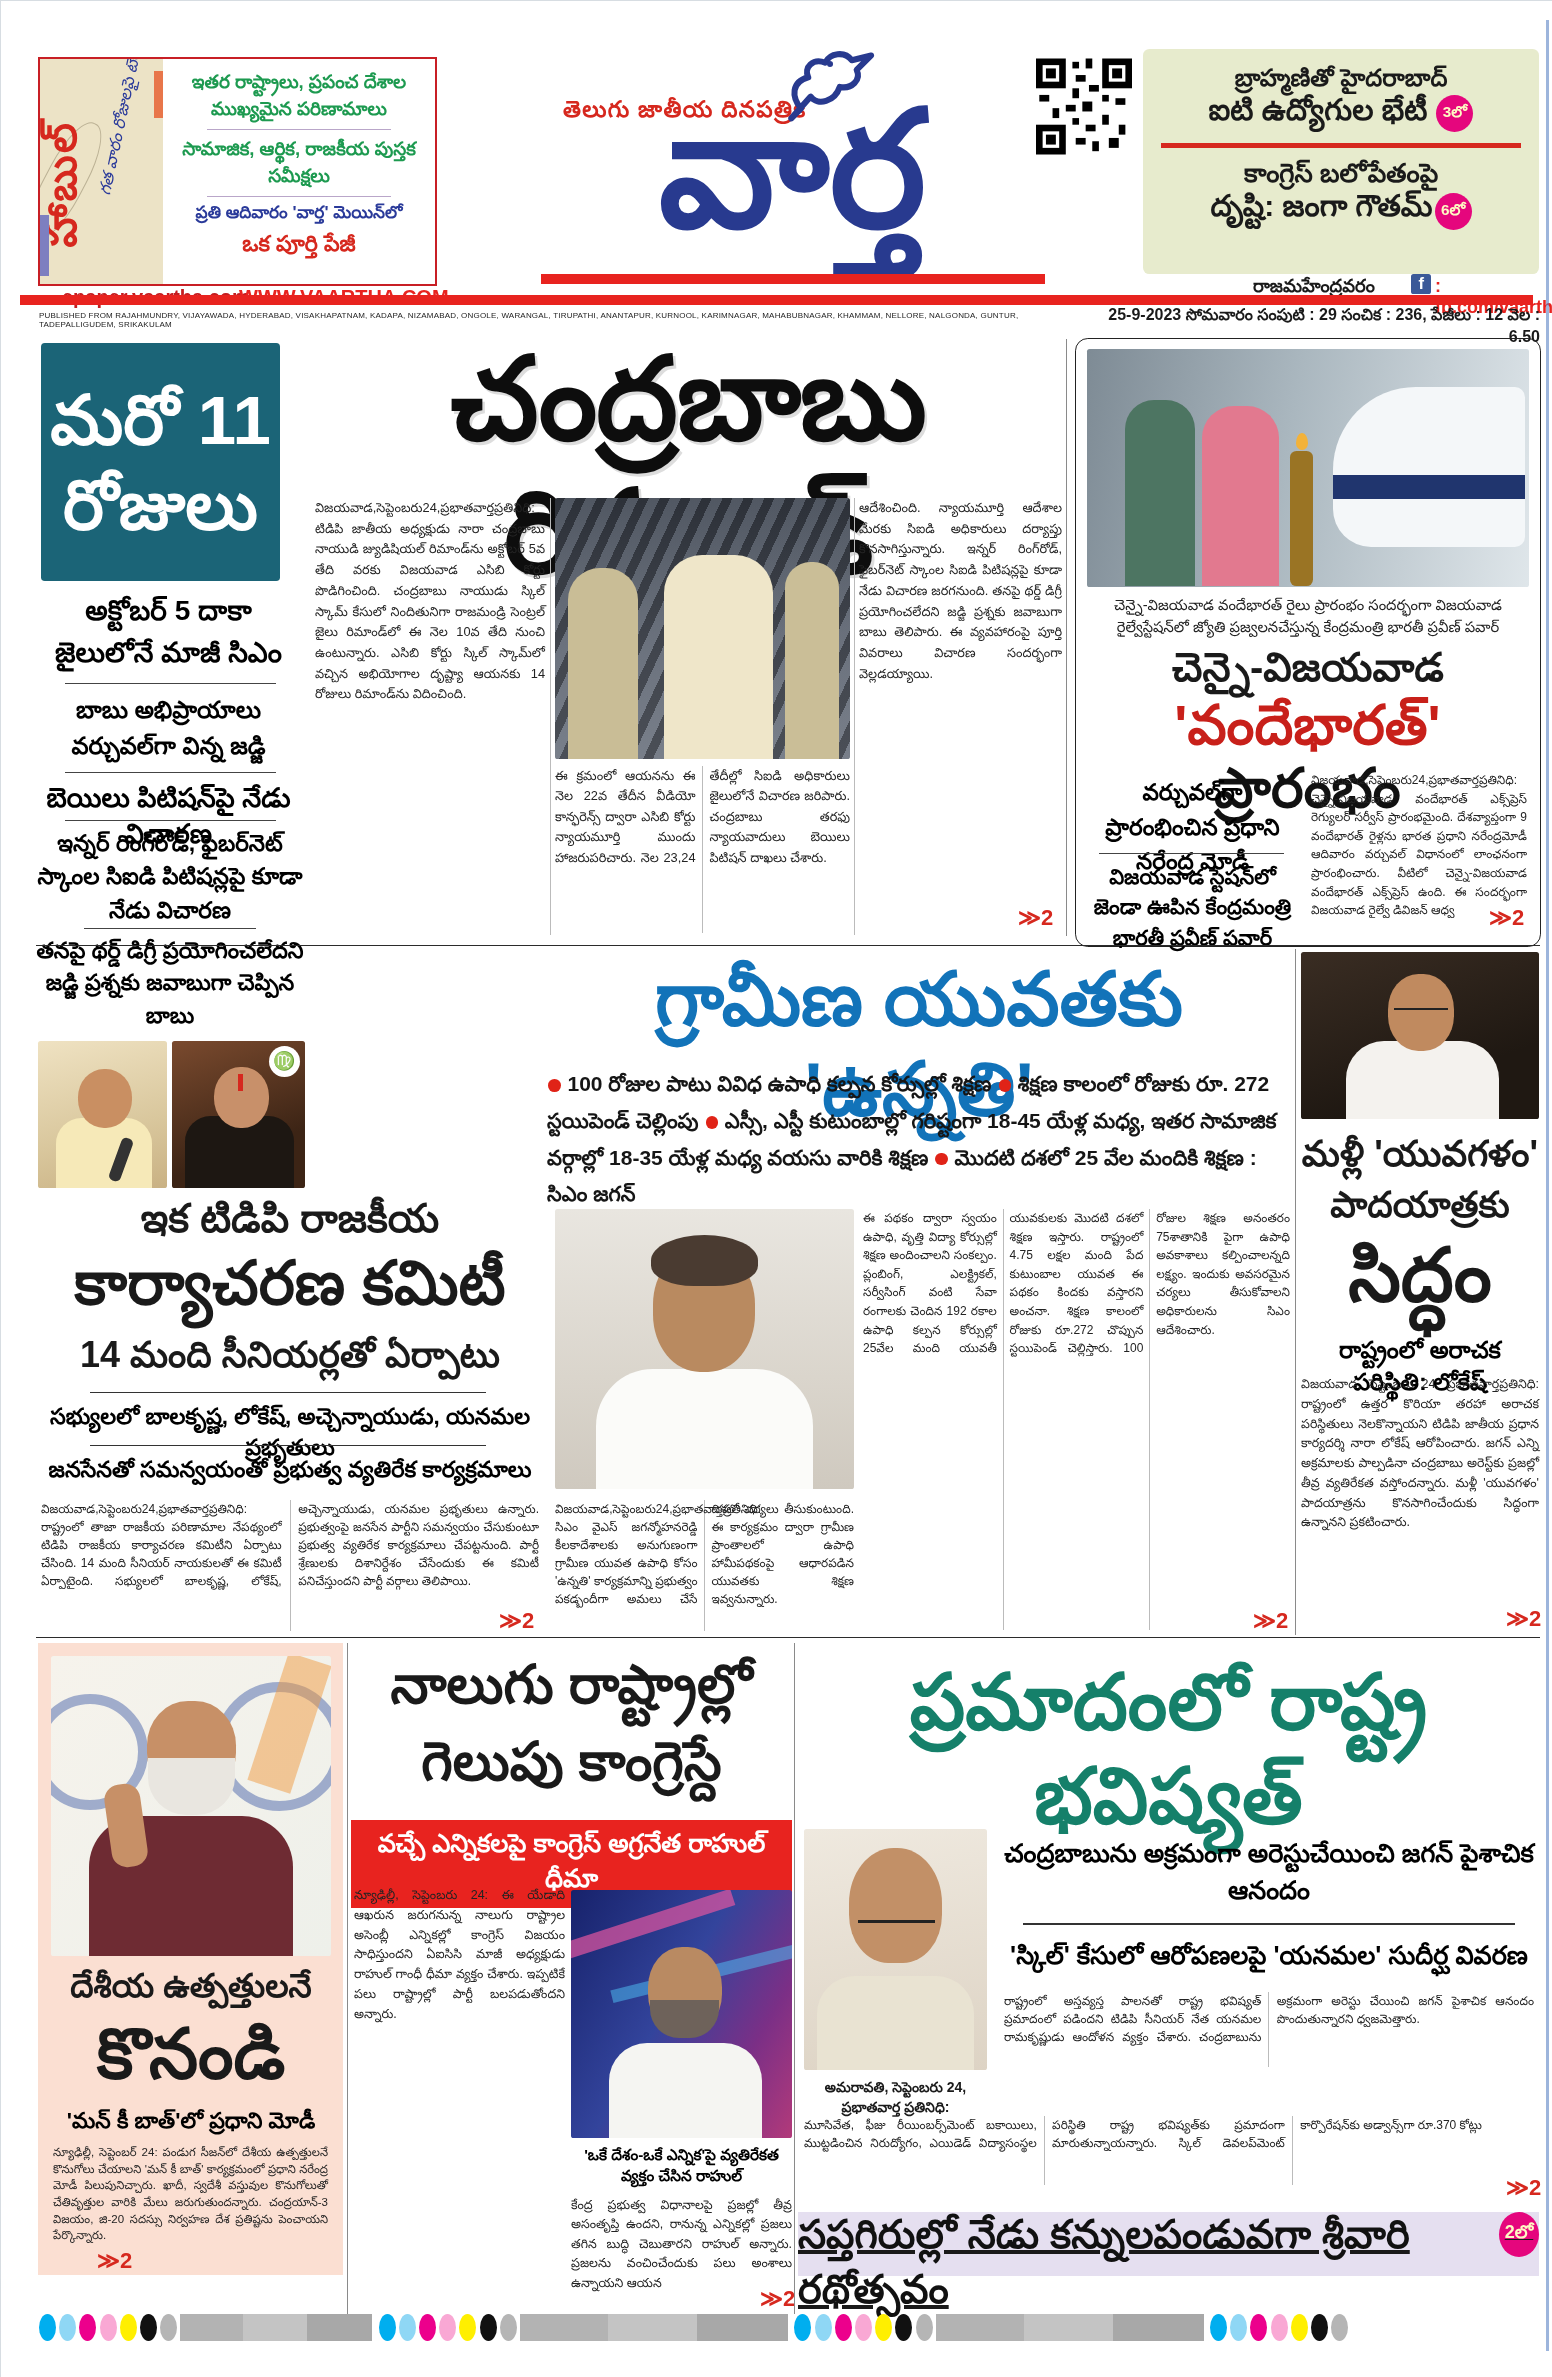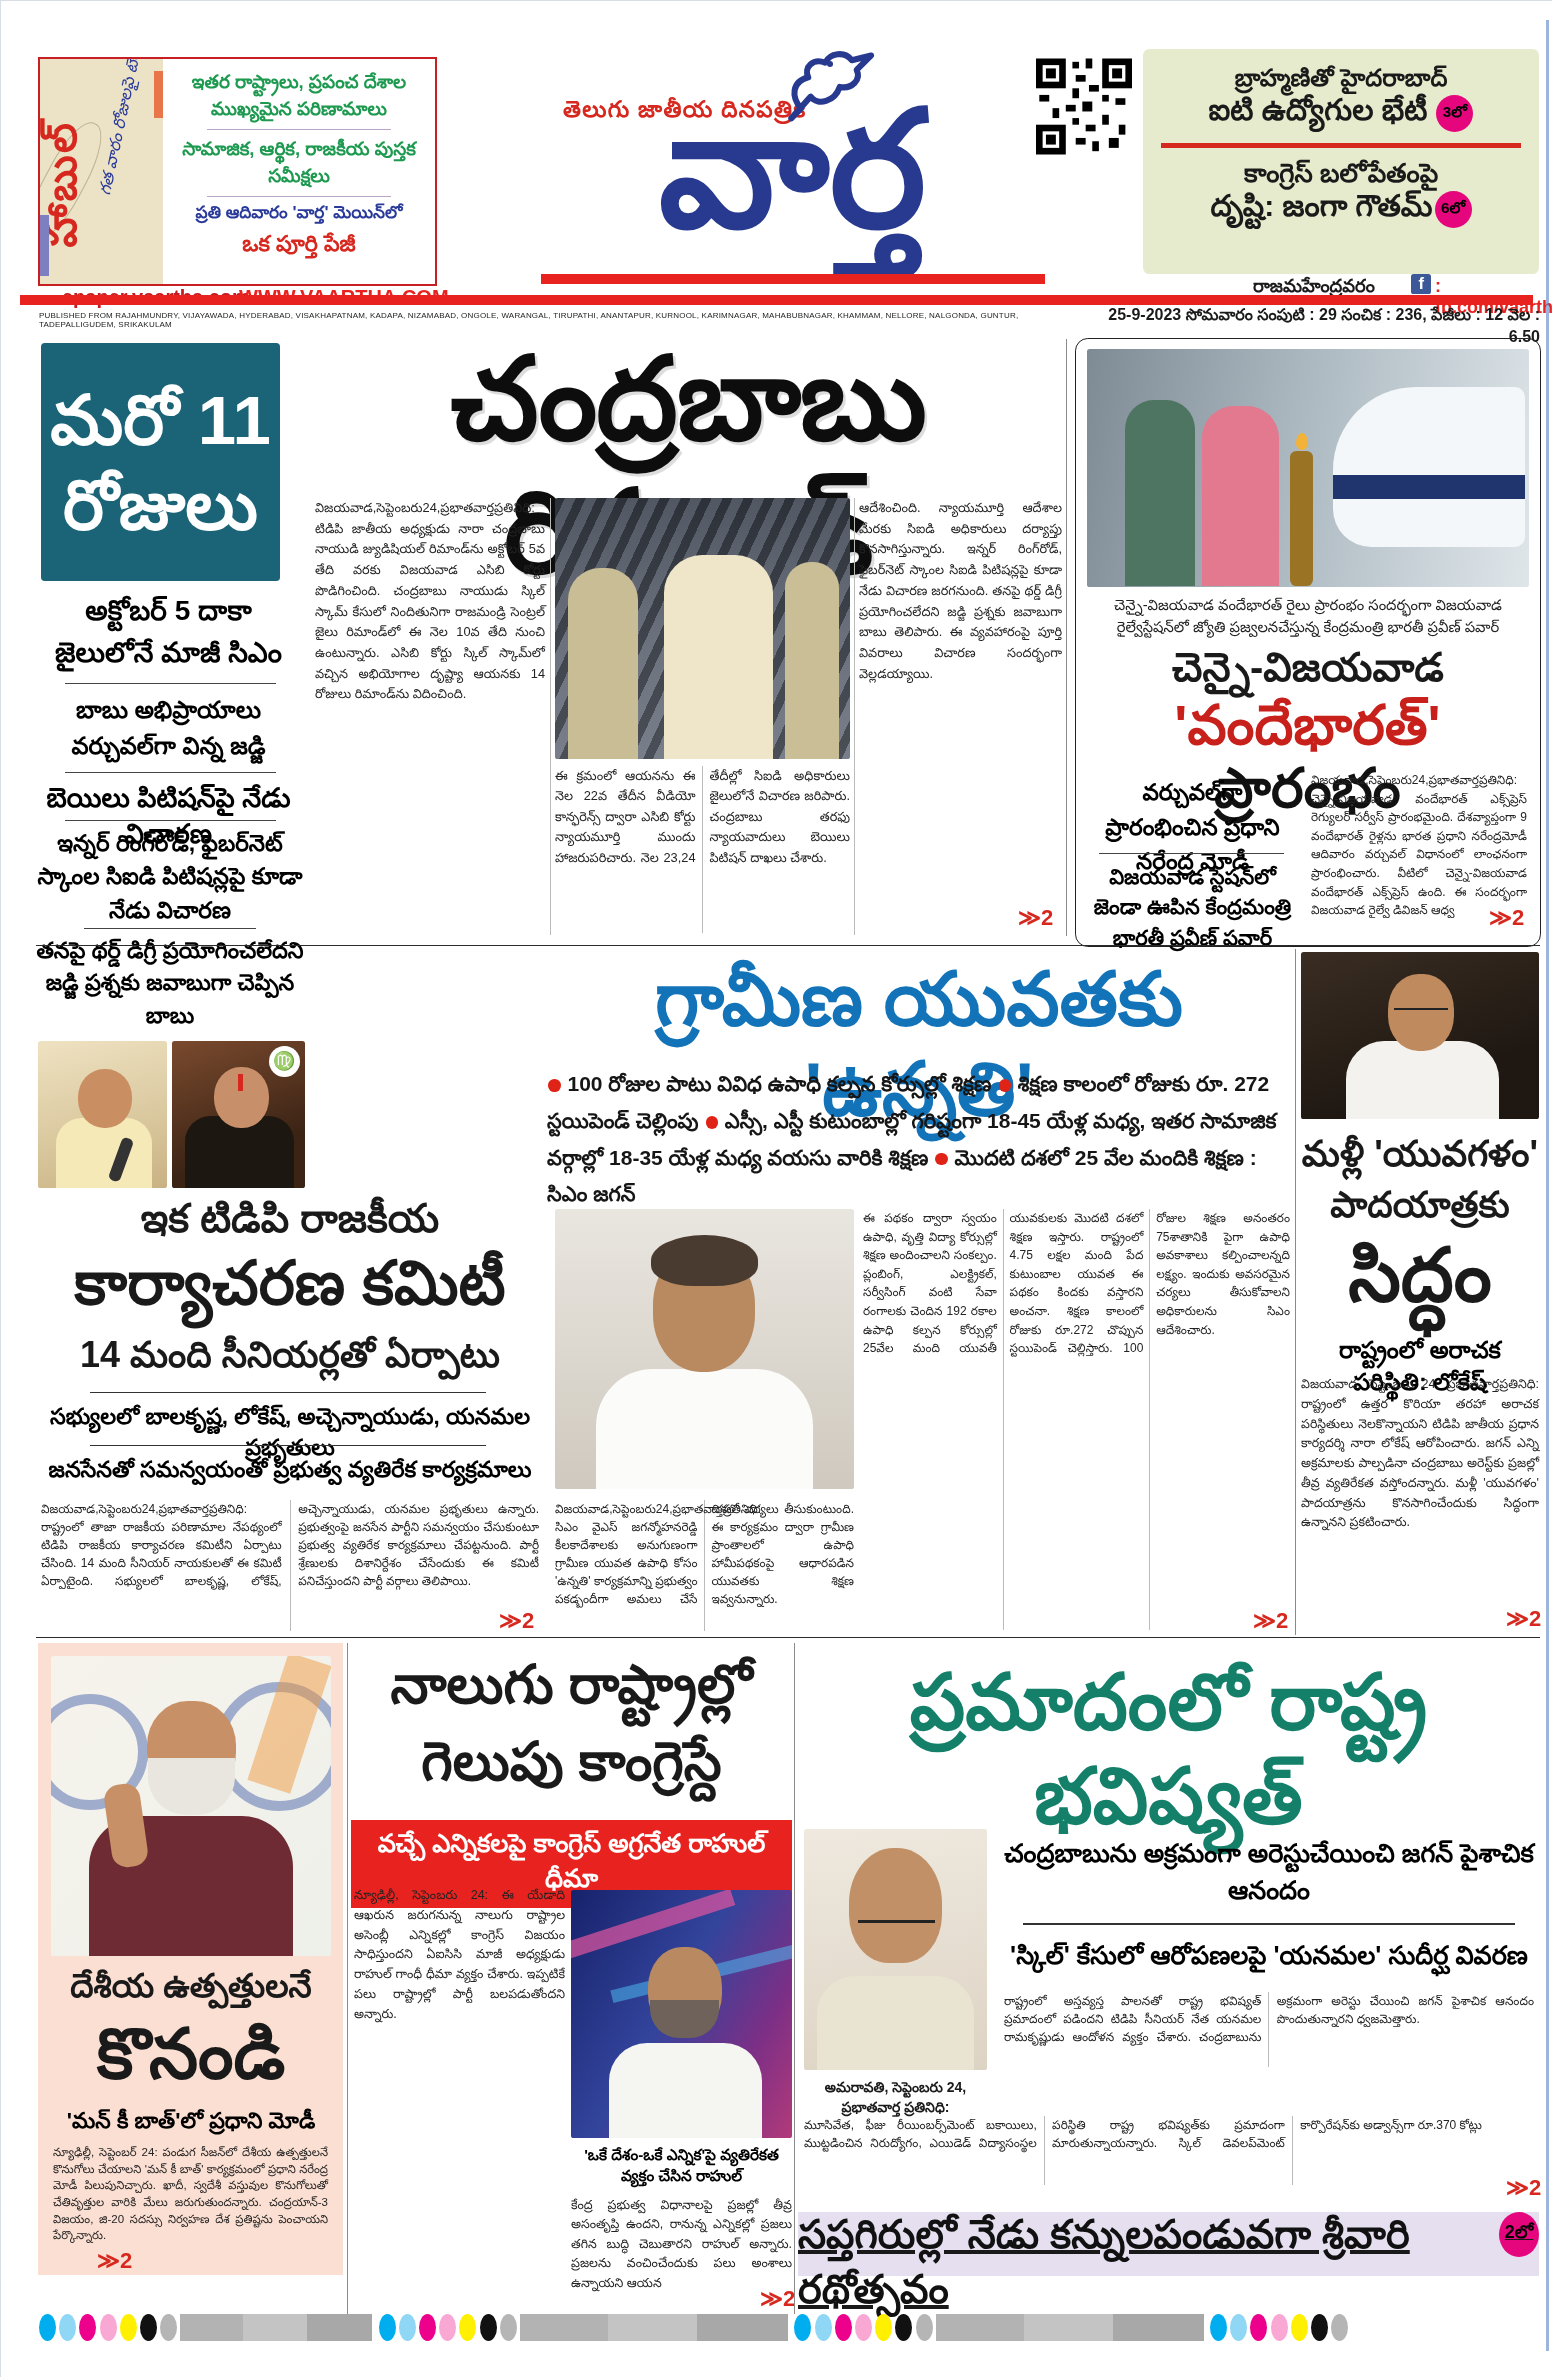--- a/index.html
+++ b/index.html
@@ -8,21 +8,21 @@
         border:0.6px solid #d7dde2;}
   .abs{position:absolute;}
   .c{text-align:center;}
   .j{text-align:justify;}
   .b{font-weight:bold;}
   .body-txt{font-size:12px;line-height:1.52;color:#232323;}
   .rule-h{background:#2b2b2b;height:1.3px;}
   .rule-v{background:#8a8a8a;width:0.6px;}
   .pgref{color:#d6281e;font-weight:bold;font-size:22px;line-height:1;}
   .pinkcirc{display:inline-flex;align-items:center;justify-content:center;
-            background:#e5067d;color:#000000;border-radius:50%;font-weight:bold;}
+            background:#e5067d;color:#fef9c3;border-radius:50%;font-weight:bold;}
   .dot{display:inline-block;width:12.8px;height:12.8px;border-radius:50%;
        background:#e02317;margin:0 6.4px 0 1.3px;vertical-align:middle;}
   .photo{position:absolute;overflow:hidden;border-radius:2.6px;}
   .photo span{position:absolute;display:block;}
   .footer-ell{width:17px;height:27px;border-radius:50%;margin-right:3.2px;flex:none;}
   .fgray{height:27px;flex:none;background:linear-gradient(90deg,#b3b3b3 0 33%,#c4c4c4 33% 66%,#a8a8a8 66%);}
   .subhead{font-weight:bold;color:#000000;}
 </style>
 </head>
 <body>
@@ -92,21 +92,21 @@
   </svg>
 
   <div class="abs" style="left:1142px;top:48px;width:396px;height:225px;background:#e7ebcd;border-radius:6.4px;padding:14px 11.5px;box-sizing:border-box;text-align:center;">
     <div style="font-size:24px;font-weight:bold;line-height:1.25;">బ్రాహ్మణితో హైదరాబాద్</div>
     <div style="display:flex;align-items:center;justify-content:center;gap:9px;">
       <span style="font-size:30px;font-weight:bold;">ఐటి ఉద్యోగుల భేటీ</span>
       <span class="pinkcirc" style="width:37px;height:37px;font-size:15.3px;">3లో</span>
     </div>
     <div style="height:4.5px;background:#d6281e;margin:9px 6.4px;"></div>
     <div style="font-size:26px;font-weight:bold;line-height:1.25;">కాంగ్రెస్ బలోపేతంపై</div>
-    <div style="display:flex;align-items:center;justify-content:center;gap:2px;">
+    <div style="display:flex;align-items:flex-end;justify-content:center;gap:2px;">
       <span style="font-size:30px;font-weight:bold;">దృష్టి: జంగా గౌతమ్</span>
       <span class="pinkcirc" style="width:37px;height:37px;font-size:15.3px;">6లో</span>
     </div>
   </div>
   <span class="abs b" style="left:1252px;top:275px;font-size:18px;">రాజమహేంద్రవరం</span>
   <span class="abs" style="left:1410px;top:273px;width:20.4px;height:20.4px;background:#3b5998;color:#fff;font-weight:bold;font-size:16.6px;text-align:center;line-height:20.4px;border-radius:2.6px;">f</span>
   <span class="abs b" style="left:1434px;top:275px;color:#e8231f;font-size:18px;">: fb.com/vaartha</span>
 
   <div class="abs" style="left:19px;top:294px;width:1513px;height:9.6px;background:#e8231f;"></div>
   <span class="abs" style="left:38px;top:310px;width:1035px;font-size:8px;color:#222;letter-spacing:0.2px;">PUBLISHED FROM RAJAHMUNDRY, VIJAYAWADA, HYDERABAD, VISAKHAPATNAM, KADAPA, NIZAMABAD, ONGOLE, WARANGAL, TIRUPATHI, ANANTAPUR, KURNOOL, KARIMNAGAR, MAHABUBNAGAR, KHAMMAM, NELLORE, NALGONDA, GUNTUR, TADEPALLIGUDEM, SRIKAKULAM</span>

